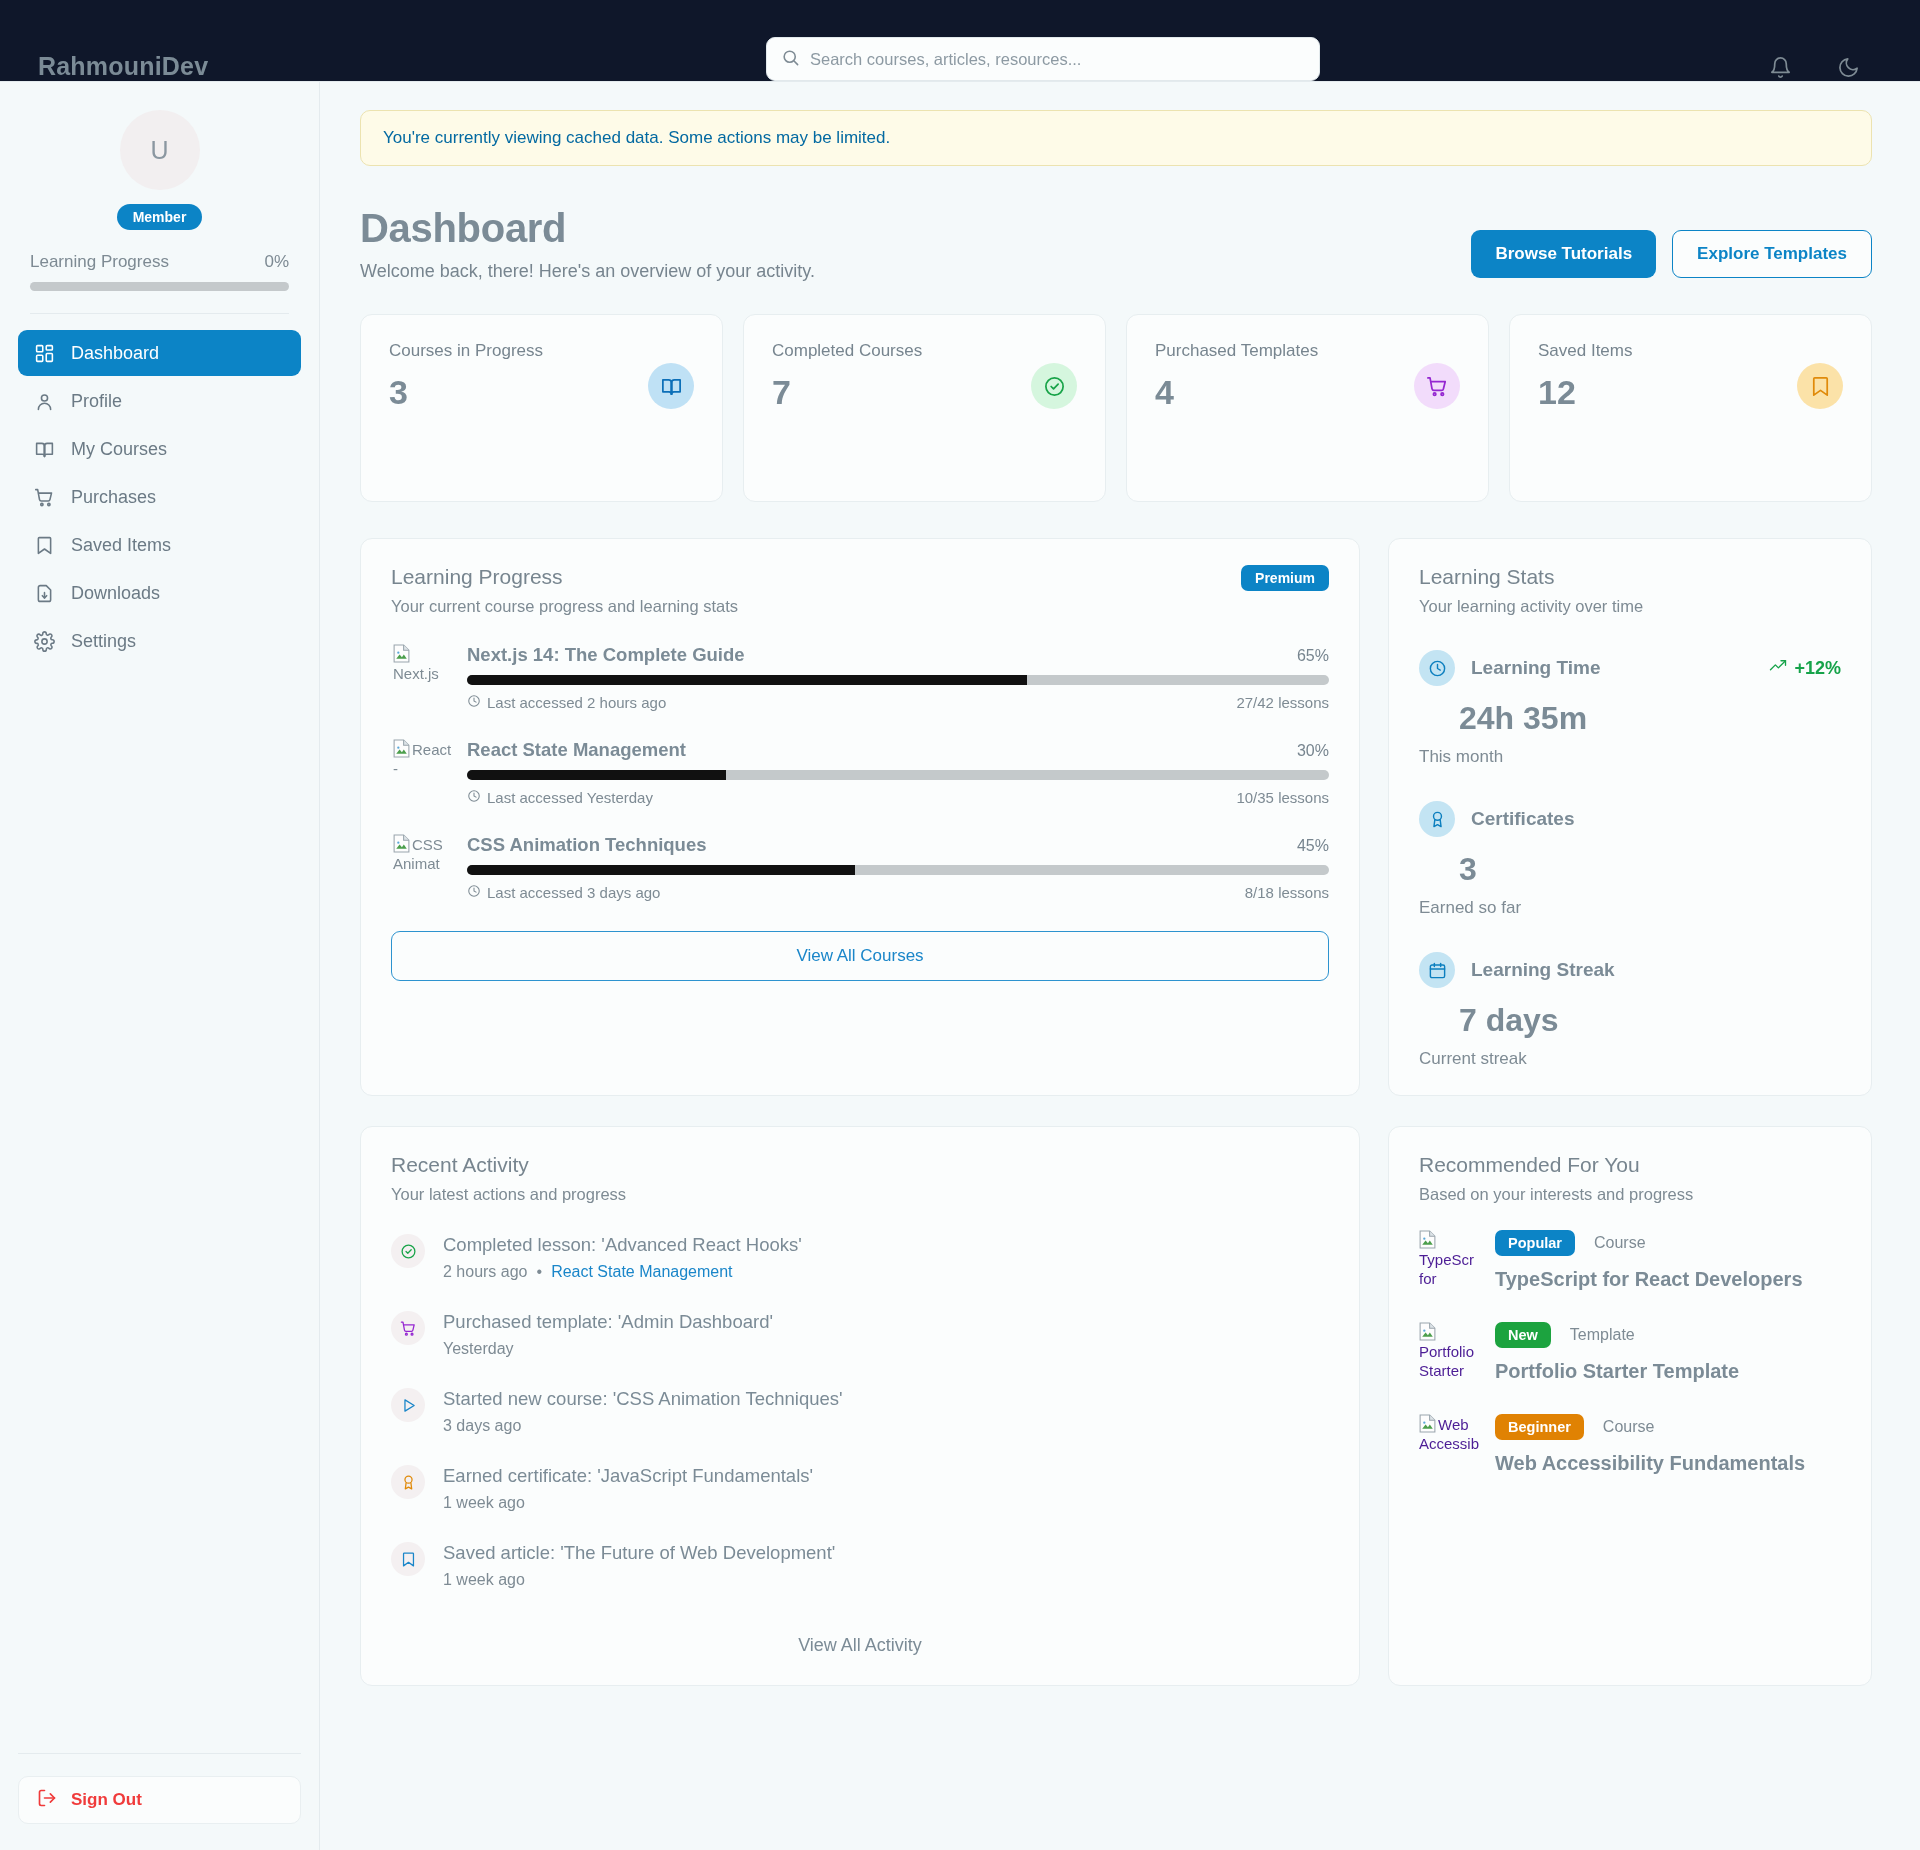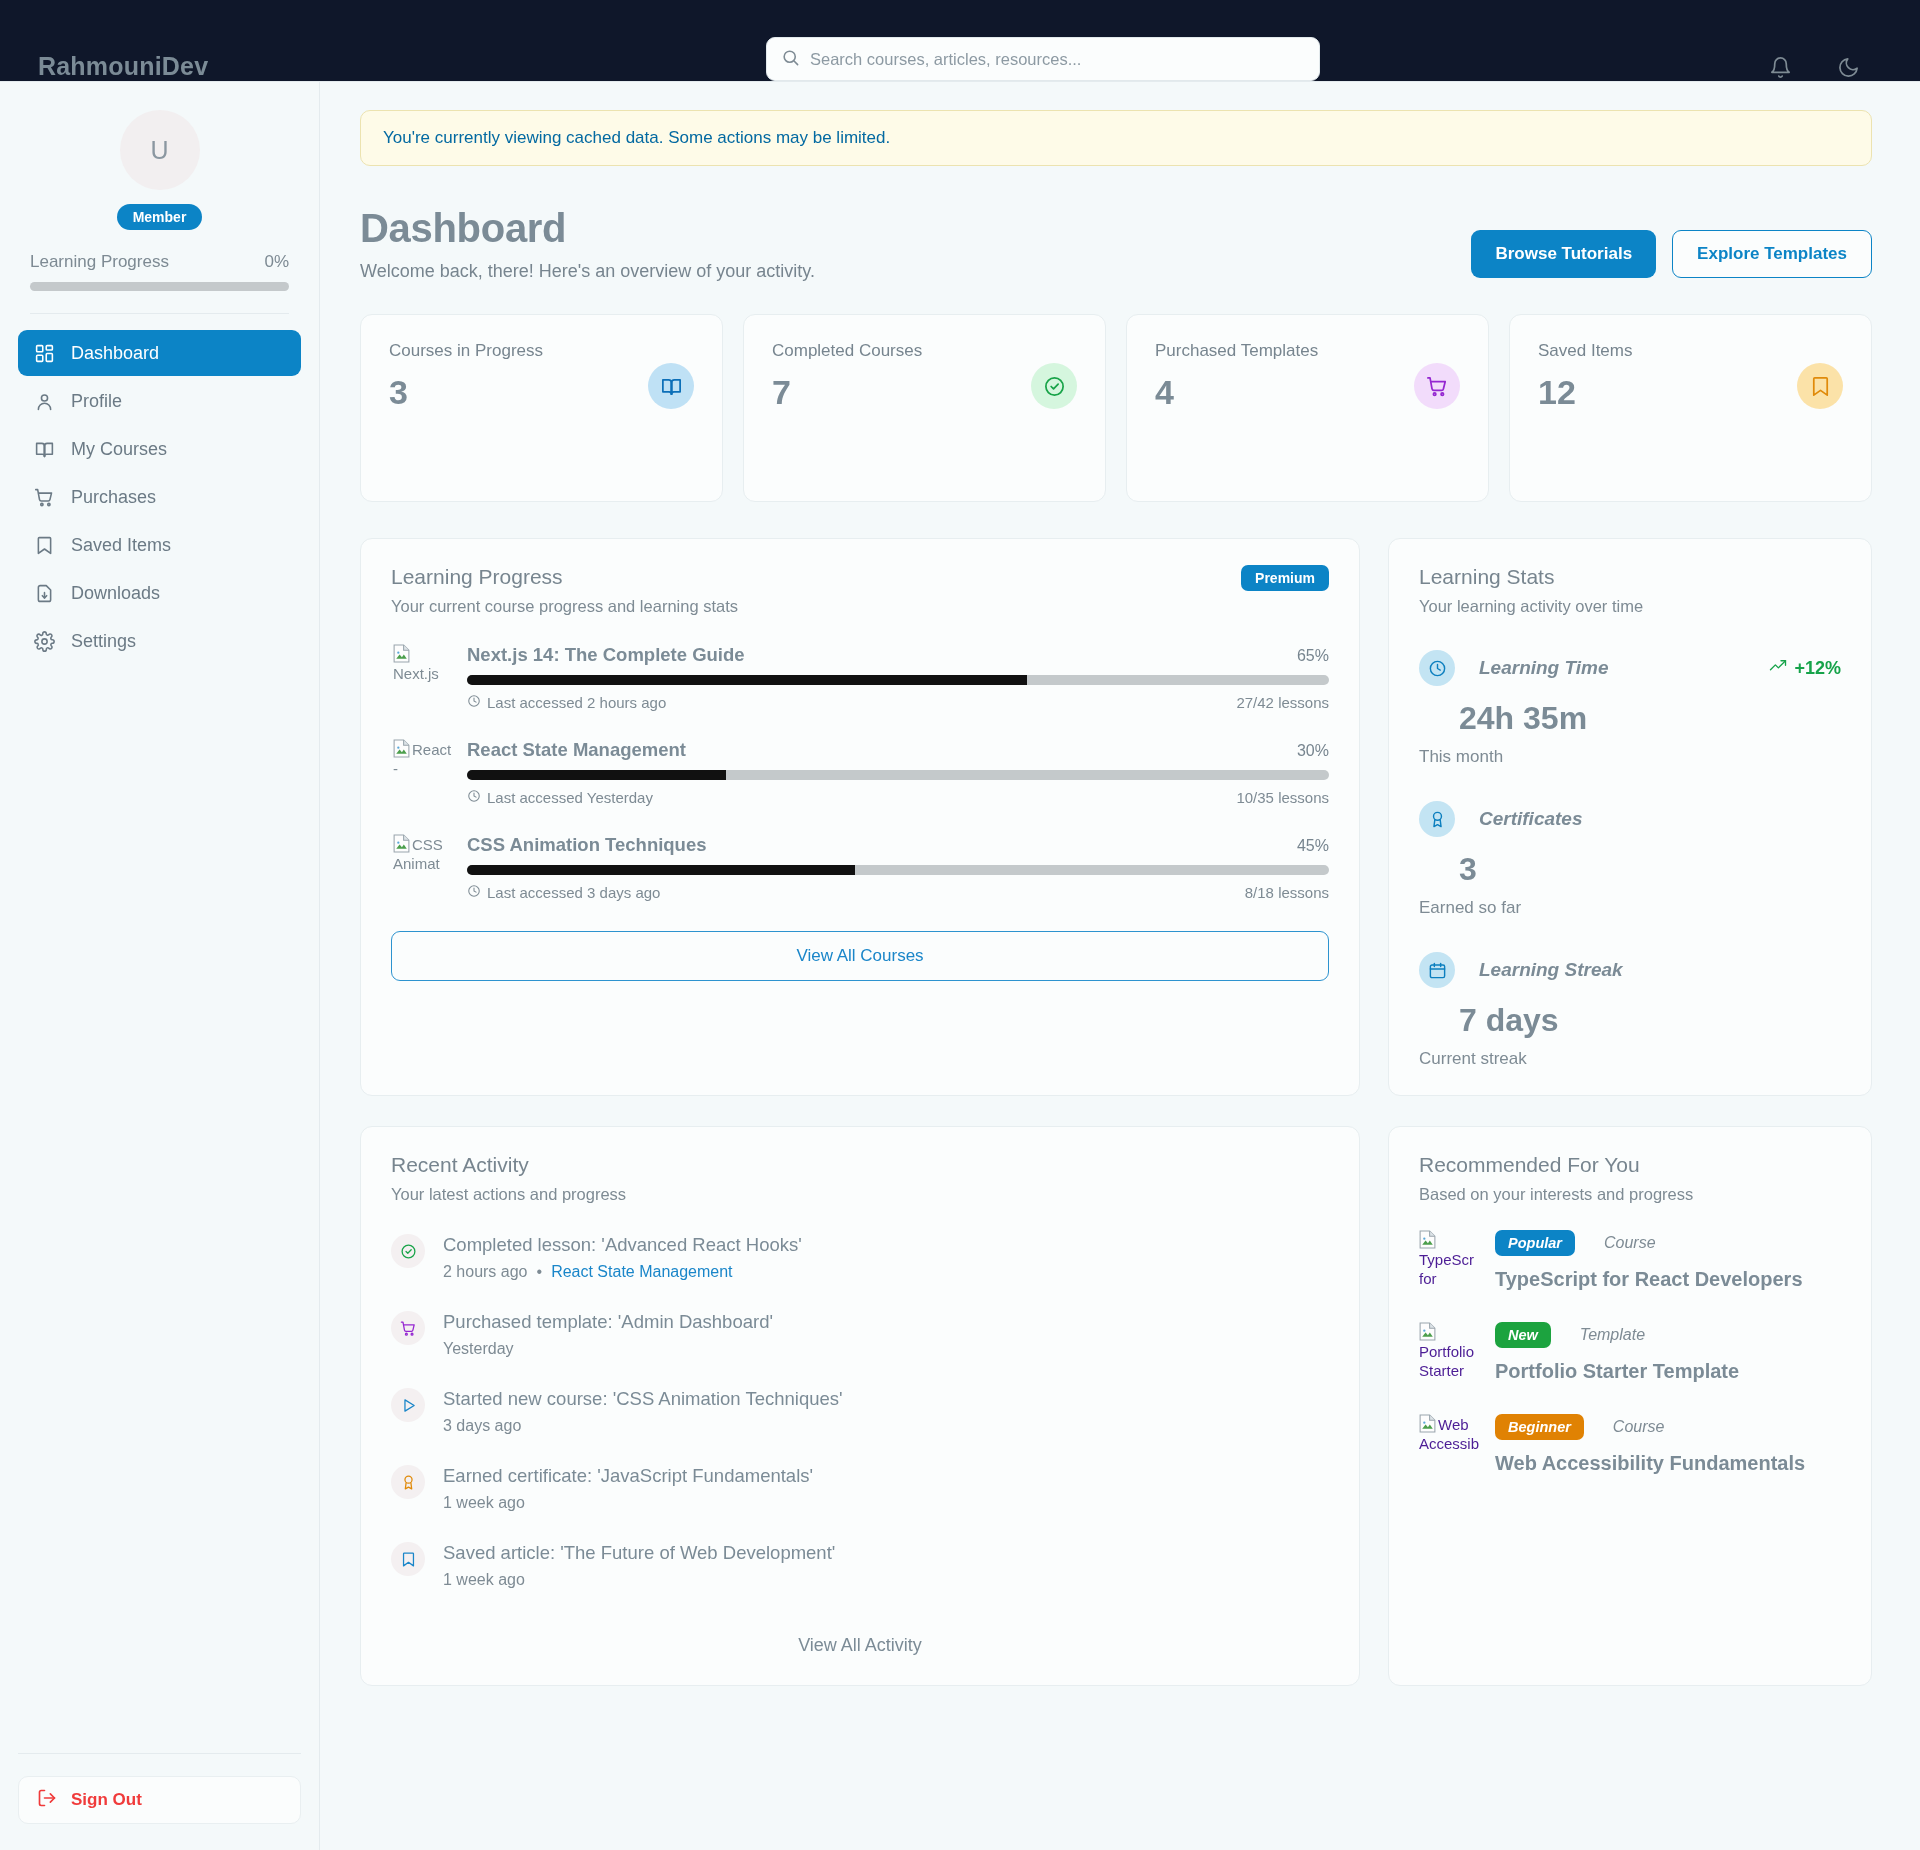--- a/index.html
+++ b/index.html
@@ -155,37 +155,37 @@
   .course-bottom .left { display: flex; align-items: center; gap: 6px; }
 
   .view-all-btn {
     margin-top: 30px; width: 100%; height: 50px;
     background: #fbfdfd; border: 1px solid #2d93cf; border-radius: 9px;
     color: #1a86c9; font-size: 17px; cursor: pointer;
     font-family: "Liberation Sans", sans-serif;
   }
 
   .stat-line { display: flex; align-items: center; justify-content: space-between; margin-top: 34px; }
-  .stat-line-left { display: flex; align-items: center; gap: 24px; font-style: italic; }
+  .stat-line-left { display: flex; align-items: center; gap: 16px; }
   .circ-ico { width: 36px; height: 36px; border-radius: 50%; background: #c3e4f3; display: flex; align-items: center; justify-content: center; }
   .stat-line-label { font-size: 19px; font-weight: bold; color: #7b8b96; }
   .trend { display: flex; align-items: center; gap: 7px; color: #16a34a; font-size: 18px; font-weight: bold; }
   .big-val { font-size: 32px; font-weight: bold; color: #7b8b96; margin-top: 14px; margin-left: 40px; }
   .small-note { font-size: 17px; color: #7e8b94; margin-top: 10px; }
 
   .activity-item { display: flex; gap: 18px; margin-top: 30px; }
   .act-ico { width: 34px; height: 34px; border-radius: 50%; background: #f4f0f1; display: flex; align-items: center; justify-content: center; flex: 0 0 34px; }
   .act-title { font-size: 18.5px; color: #7b8b96; }
   .act-meta { font-size: 16px; color: #7e8b94; margin-top: 7px; display: flex; align-items: center; gap: 9px; }
   .act-link { color: #1a86c9; cursor: pointer; }
   .view-all-activity { text-align: center; margin-top: 46px; font-size: 18px; color: #7b8b96; cursor: pointer; }
 
   .rec-item { display: flex; gap: 14px; margin-top: 26px; }
   .rec-thumb { width: 62px; flex: 0 0 62px; height: 66px; overflow: hidden; font-size: 15px; color: #4c1d95; line-height: 1.25; }
-  .rec-badges { display: flex; align-items: center; gap: 29px; font-style: italic; }
+  .rec-badges { display: flex; align-items: center; gap: 19px; }
   .badge { color: #fff; font-size: 14.5px; font-weight: bold; padding: 5px 13px; border-radius: 7px; }
   .rec-type { font-size: 16px; color: #7e8b94; }
   .rec-title { font-size: 20px; font-weight: bold; color: #7b8b96; margin-top: 12px; }
 </style>
 </head>
 <body>
 
 <div class="app">
 
   <div class="topbar">

